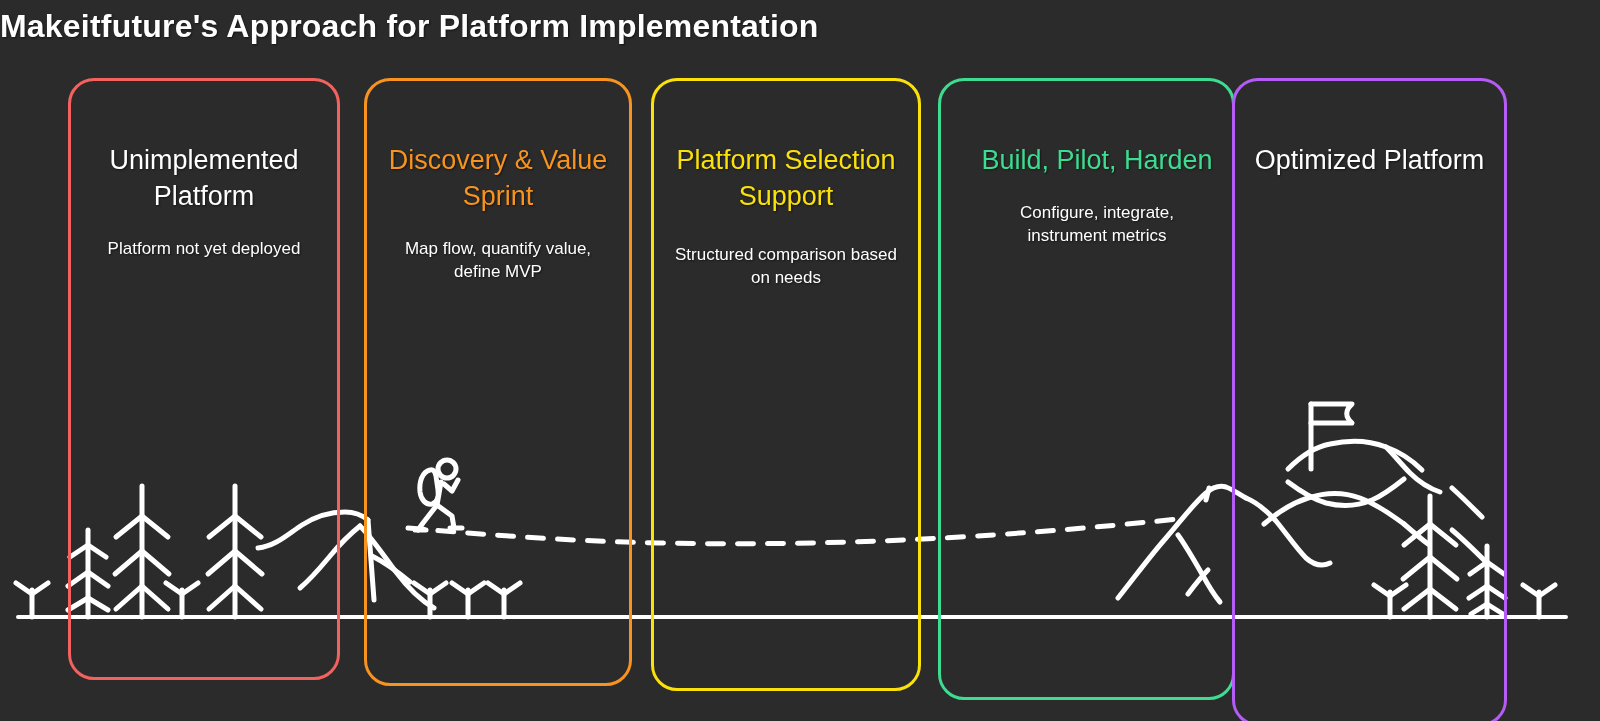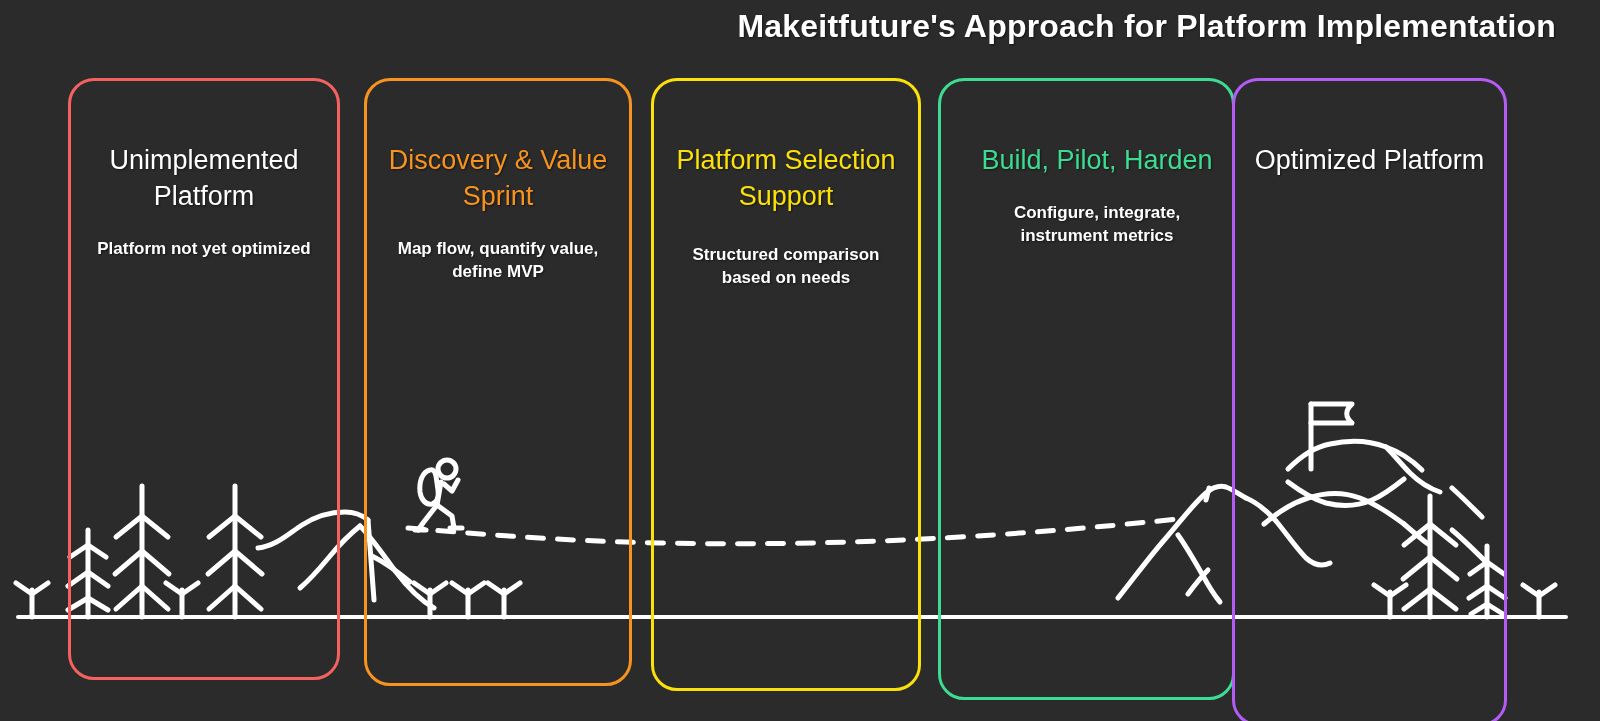--- a/index.html
+++ b/index.html
@@ -23,21 +23,21 @@
     height: 721px;
     background: #2b2b2b;
   }
 
   
   #page-title {
     position: absolute;
     left: 0;
     top: 8px;
     width: 1556px;
-    text-align: right;
+    text-align: left;
     font-size: 32px;
     font-weight: bold;
     color: #ffffff;
     letter-spacing: 0.2px;
     text-shadow: 1px 1px 2px rgba(0,0,0,0.55);
     z-index: 6;
   }
 
   
   #illustration {
@@ -76,21 +76,21 @@
   .card-title {
     font-size: 27px;
     line-height: 1.33;
     font-weight: 400;
     text-shadow: 1px 1px 2px rgba(0,0,0,0.5);
     margin: 0;
   }
   .card-desc {
     font-size: 17px;
     line-height: 1.37;
-    font-weight: bold;
+    font-weight: normal;
     color: #ffffff;
     text-shadow: 1px 1px 2px rgba(0,0,0,0.5);
     margin: 0;
   }
 
   
   #card-0 { left: 68px;   top: 78px; width: 272px; height: 602px; }
   #card-1 { left: 364px;  top: 78px; width: 268px; height: 608px; }
   #card-2 { left: 651px;  top: 78px; width: 270px; height: 613px; }
   #card-3 { left: 938px;  top: 78px; width: 297px; height: 622px; }
@@ -256,21 +256,21 @@
       <line x1="1539" y1="596" x2="1555" y2="585"></line>
     </g>
   </svg>
 
   <div id="cards">
 
     <div class="card" id="card-0" style="border-color:#f4625f">
       <div class="card-body" id="body-0">
         <p class="card-title" style="color:#ffffff">Unimplemented Platform</p>
         <div class="gap-sm"></div>
-        <p class="card-desc">Platform not yet optimized</p>
+        <p class="card-desc">Platform not yet deployed</p>
       </div>
     </div>
 
     <div class="card" id="card-2" style="border-color:#fbe10b">
       <div class="card-body" id="body-2">
         <p class="card-title" style="color:#fbe10b">Platform Selection Support</p>
         <div class="gap-md"></div>
         <p class="card-desc">Structured comparison based on needs</p>
       </div>
     </div>

